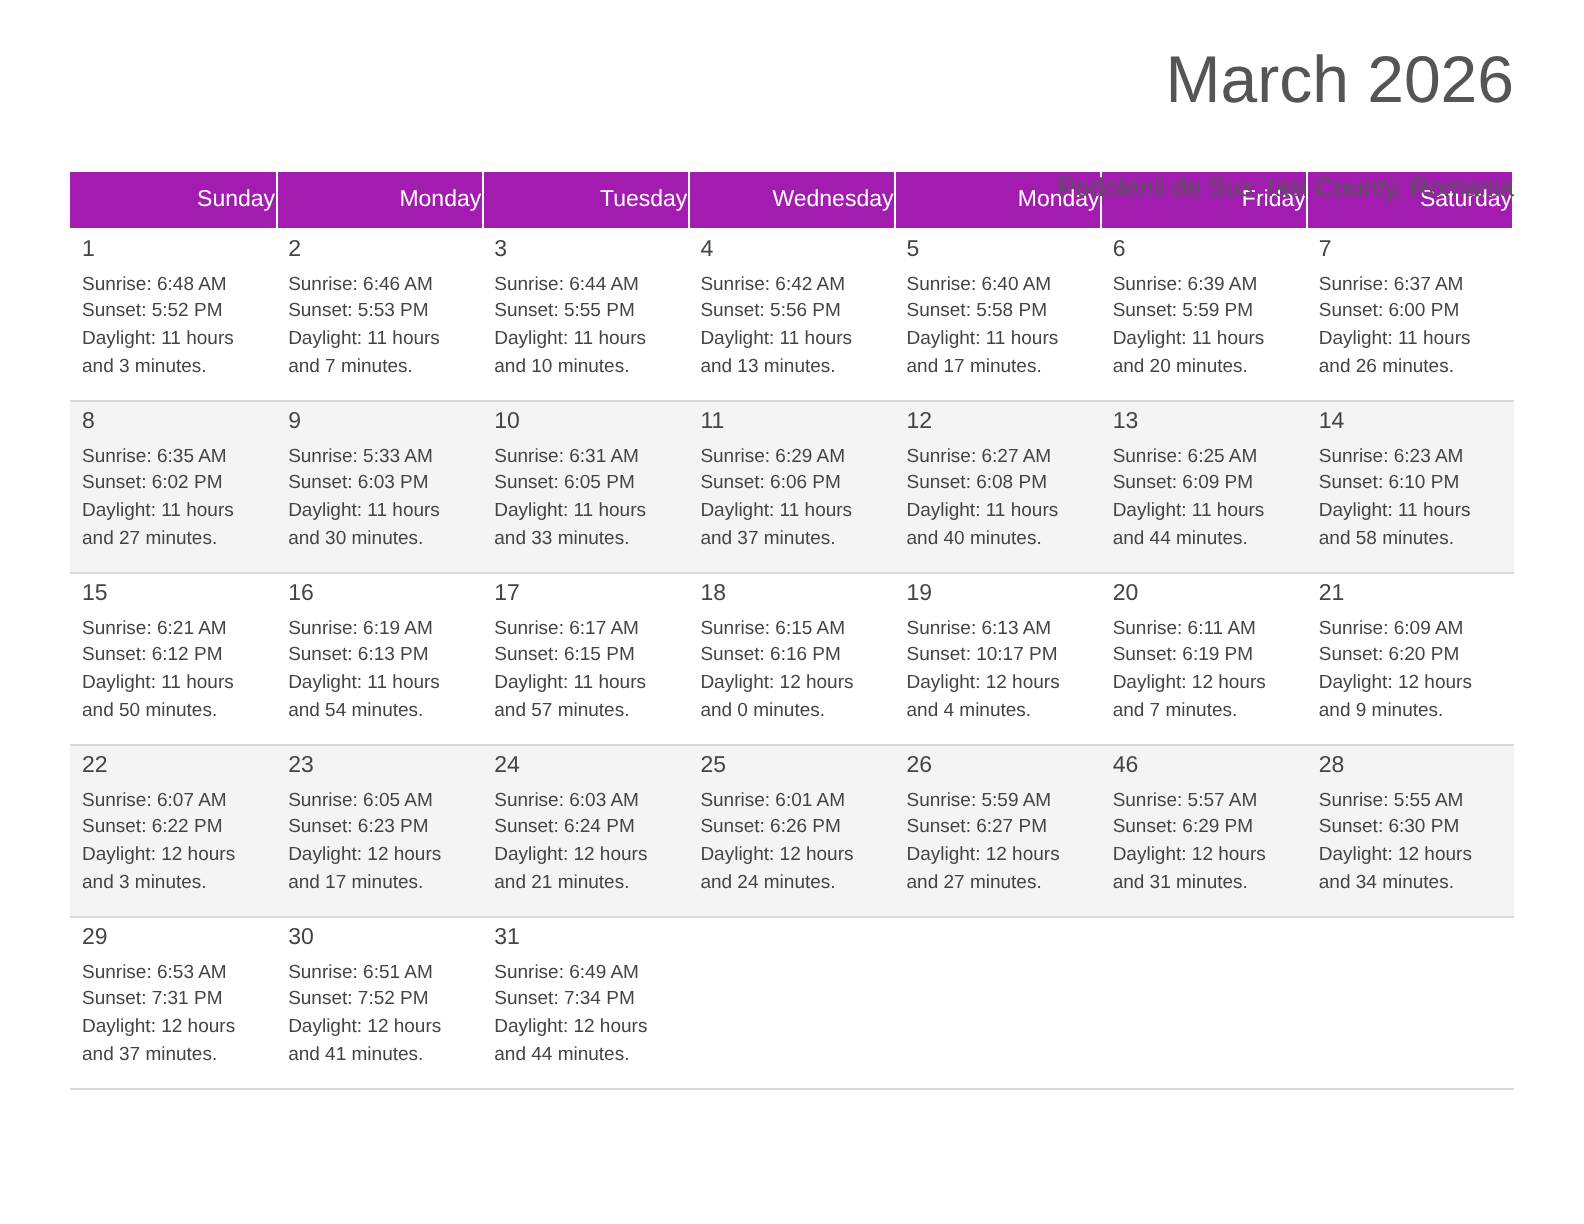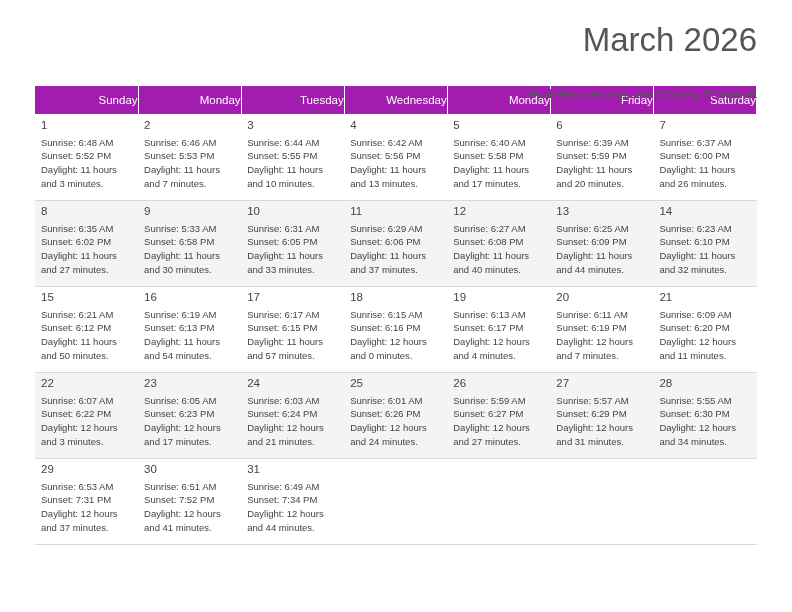--- a/index.html
+++ b/index.html
@@ -214,21 +214,21 @@
               <div>Sunrise: 6:35 AM</div>
               <div>Sunset: 6:02 PM</div>
               <div>Daylight: 11 hours</div>
               <div>and 27 minutes.</div>
             </div>
           </td>
           <td>
             <div class="daynum">9</div>
             <div class="info">
               <div>Sunrise: 5:33 AM</div>
-              <div>Sunset: 6:58 PM</div>
+              <div>Sunset: 6:03 PM</div>
               <div>Daylight: 11 hours</div>
               <div>and 30 minutes.</div>
             </div>
           </td>
           <td>
             <div class="daynum">10</div>
             <div class="info">
               <div>Sunrise: 6:31 AM</div>
               <div>Sunset: 6:05 PM</div>
               <div>Daylight: 11 hours</div>
@@ -261,21 +261,21 @@
               <div>Daylight: 11 hours</div>
               <div>and 44 minutes.</div>
             </div>
           </td>
           <td>
             <div class="daynum">14</div>
             <div class="info">
               <div>Sunrise: 6:23 AM</div>
               <div>Sunset: 6:10 PM</div>
               <div>Daylight: 11 hours</div>
-              <div>and 32 minutes.</div>
+              <div>and 58 minutes.</div>
             </div>
           </td>
         </tr>
         <tr class="week-a">
           <td>
             <div class="daynum">15</div>
             <div class="info">
               <div>Sunrise: 6:21 AM</div>
               <div>Sunset: 6:12 PM</div>
               <div>Daylight: 11 hours</div>
@@ -306,41 +306,41 @@
               <div>Sunrise: 6:15 AM</div>
               <div>Sunset: 6:16 PM</div>
               <div>Daylight: 12 hours</div>
               <div>and 0 minutes.</div>
             </div>
           </td>
           <td>
             <div class="daynum">19</div>
             <div class="info">
               <div>Sunrise: 6:13 AM</div>
-              <div>Sunset: 6:17 PM</div>
+              <div>Sunset: 10:17 PM</div>
               <div>Daylight: 12 hours</div>
               <div>and 4 minutes.</div>
             </div>
           </td>
           <td>
             <div class="daynum">20</div>
             <div class="info">
               <div>Sunrise: 6:11 AM</div>
               <div>Sunset: 6:19 PM</div>
               <div>Daylight: 12 hours</div>
               <div>and 7 minutes.</div>
             </div>
           </td>
           <td>
             <div class="daynum">21</div>
             <div class="info">
               <div>Sunrise: 6:09 AM</div>
               <div>Sunset: 6:20 PM</div>
               <div>Daylight: 12 hours</div>
-              <div>and 11 minutes.</div>
+              <div>and 9 minutes.</div>
             </div>
           </td>
         </tr>
         <tr class="week-b">
           <td>
             <div class="daynum">22</div>
             <div class="info">
               <div>Sunrise: 6:07 AM</div>
               <div>Sunset: 6:22 PM</div>
               <div>Daylight: 12 hours</div>
@@ -377,21 +377,21 @@
           <td>
             <div class="daynum">26</div>
             <div class="info">
               <div>Sunrise: 5:59 AM</div>
               <div>Sunset: 6:27 PM</div>
               <div>Daylight: 12 hours</div>
               <div>and 27 minutes.</div>
             </div>
           </td>
           <td>
-            <div class="daynum">27</div>
+            <div class="daynum">46</div>
             <div class="info">
               <div>Sunrise: 5:57 AM</div>
               <div>Sunset: 6:29 PM</div>
               <div>Daylight: 12 hours</div>
               <div>and 31 minutes.</div>
             </div>
           </td>
           <td>
             <div class="daynum">28</div>
             <div class="info">

